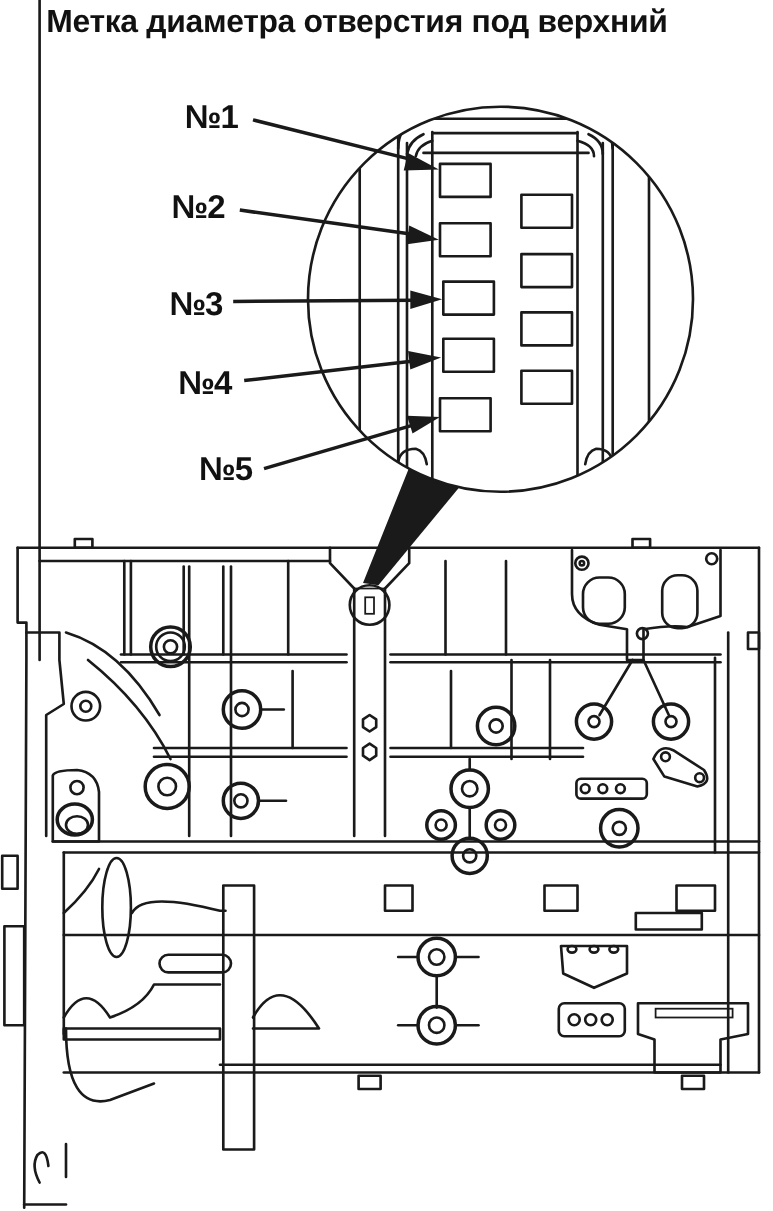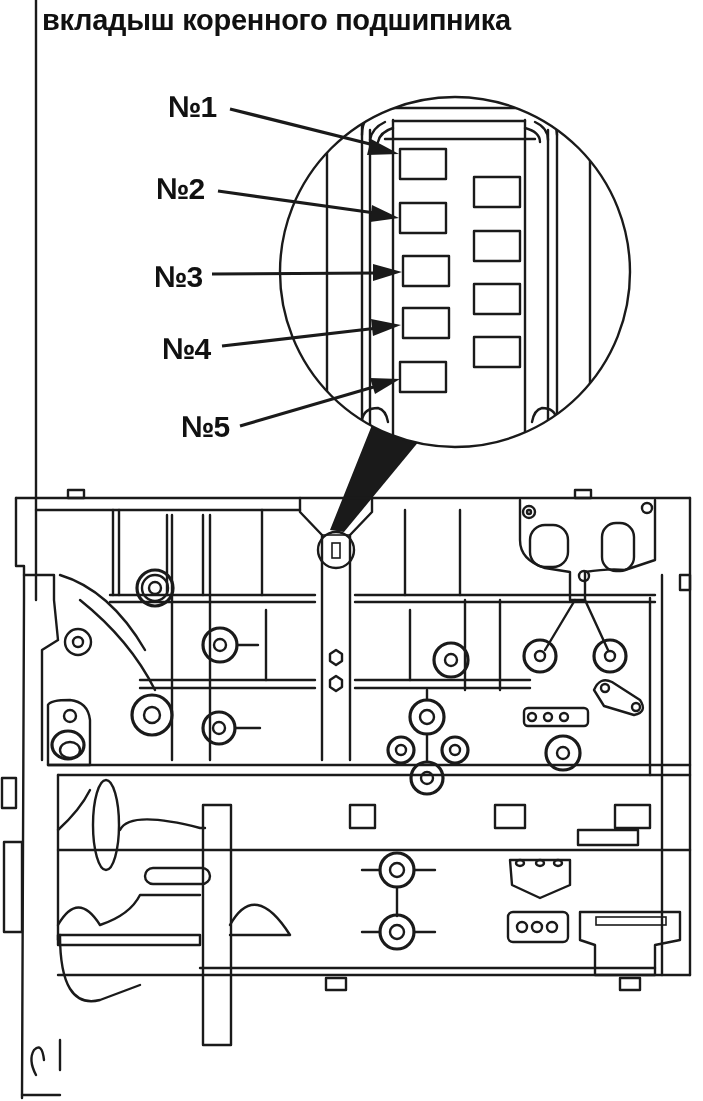--- a/index.html
+++ b/index.html
@@ -11,21 +11,21 @@
   .ln { stroke: #1a1a1a; fill: none; stroke-width: 2.4; stroke-linejoin: round; stroke-linecap: round; }
   .thin { stroke: #1a1a1a; fill: none; stroke-width: 1.6; }
   .bold { stroke: #1a1a1a; fill: none; stroke-width: 3.2; }
   .wfill { fill: #fff; }
   .blk { fill: #1a1a1a; stroke: none; }
 </style>
 </head>
 <body>
 
 <div class="title">
-  <span>вкладыш коренного подшипника</span>
+  <span>Метка диаметра отверстия под верхний</span>
 </div>
 
 <div class="callout" style="left:168px; top:92px;">№1</div>
 <div class="callout" style="left:156px; top:174px;">№2</div>
 <div class="callout" style="left:154px; top:262px;">№3</div>
 <div class="callout" style="left:162px; top:334px;">№4</div>
 <div class="callout" style="left:181px; top:412px;">№5</div>
 
 <svg class="drawing" width="703" height="1101" viewBox="0 0 703 1101">
   <defs>

